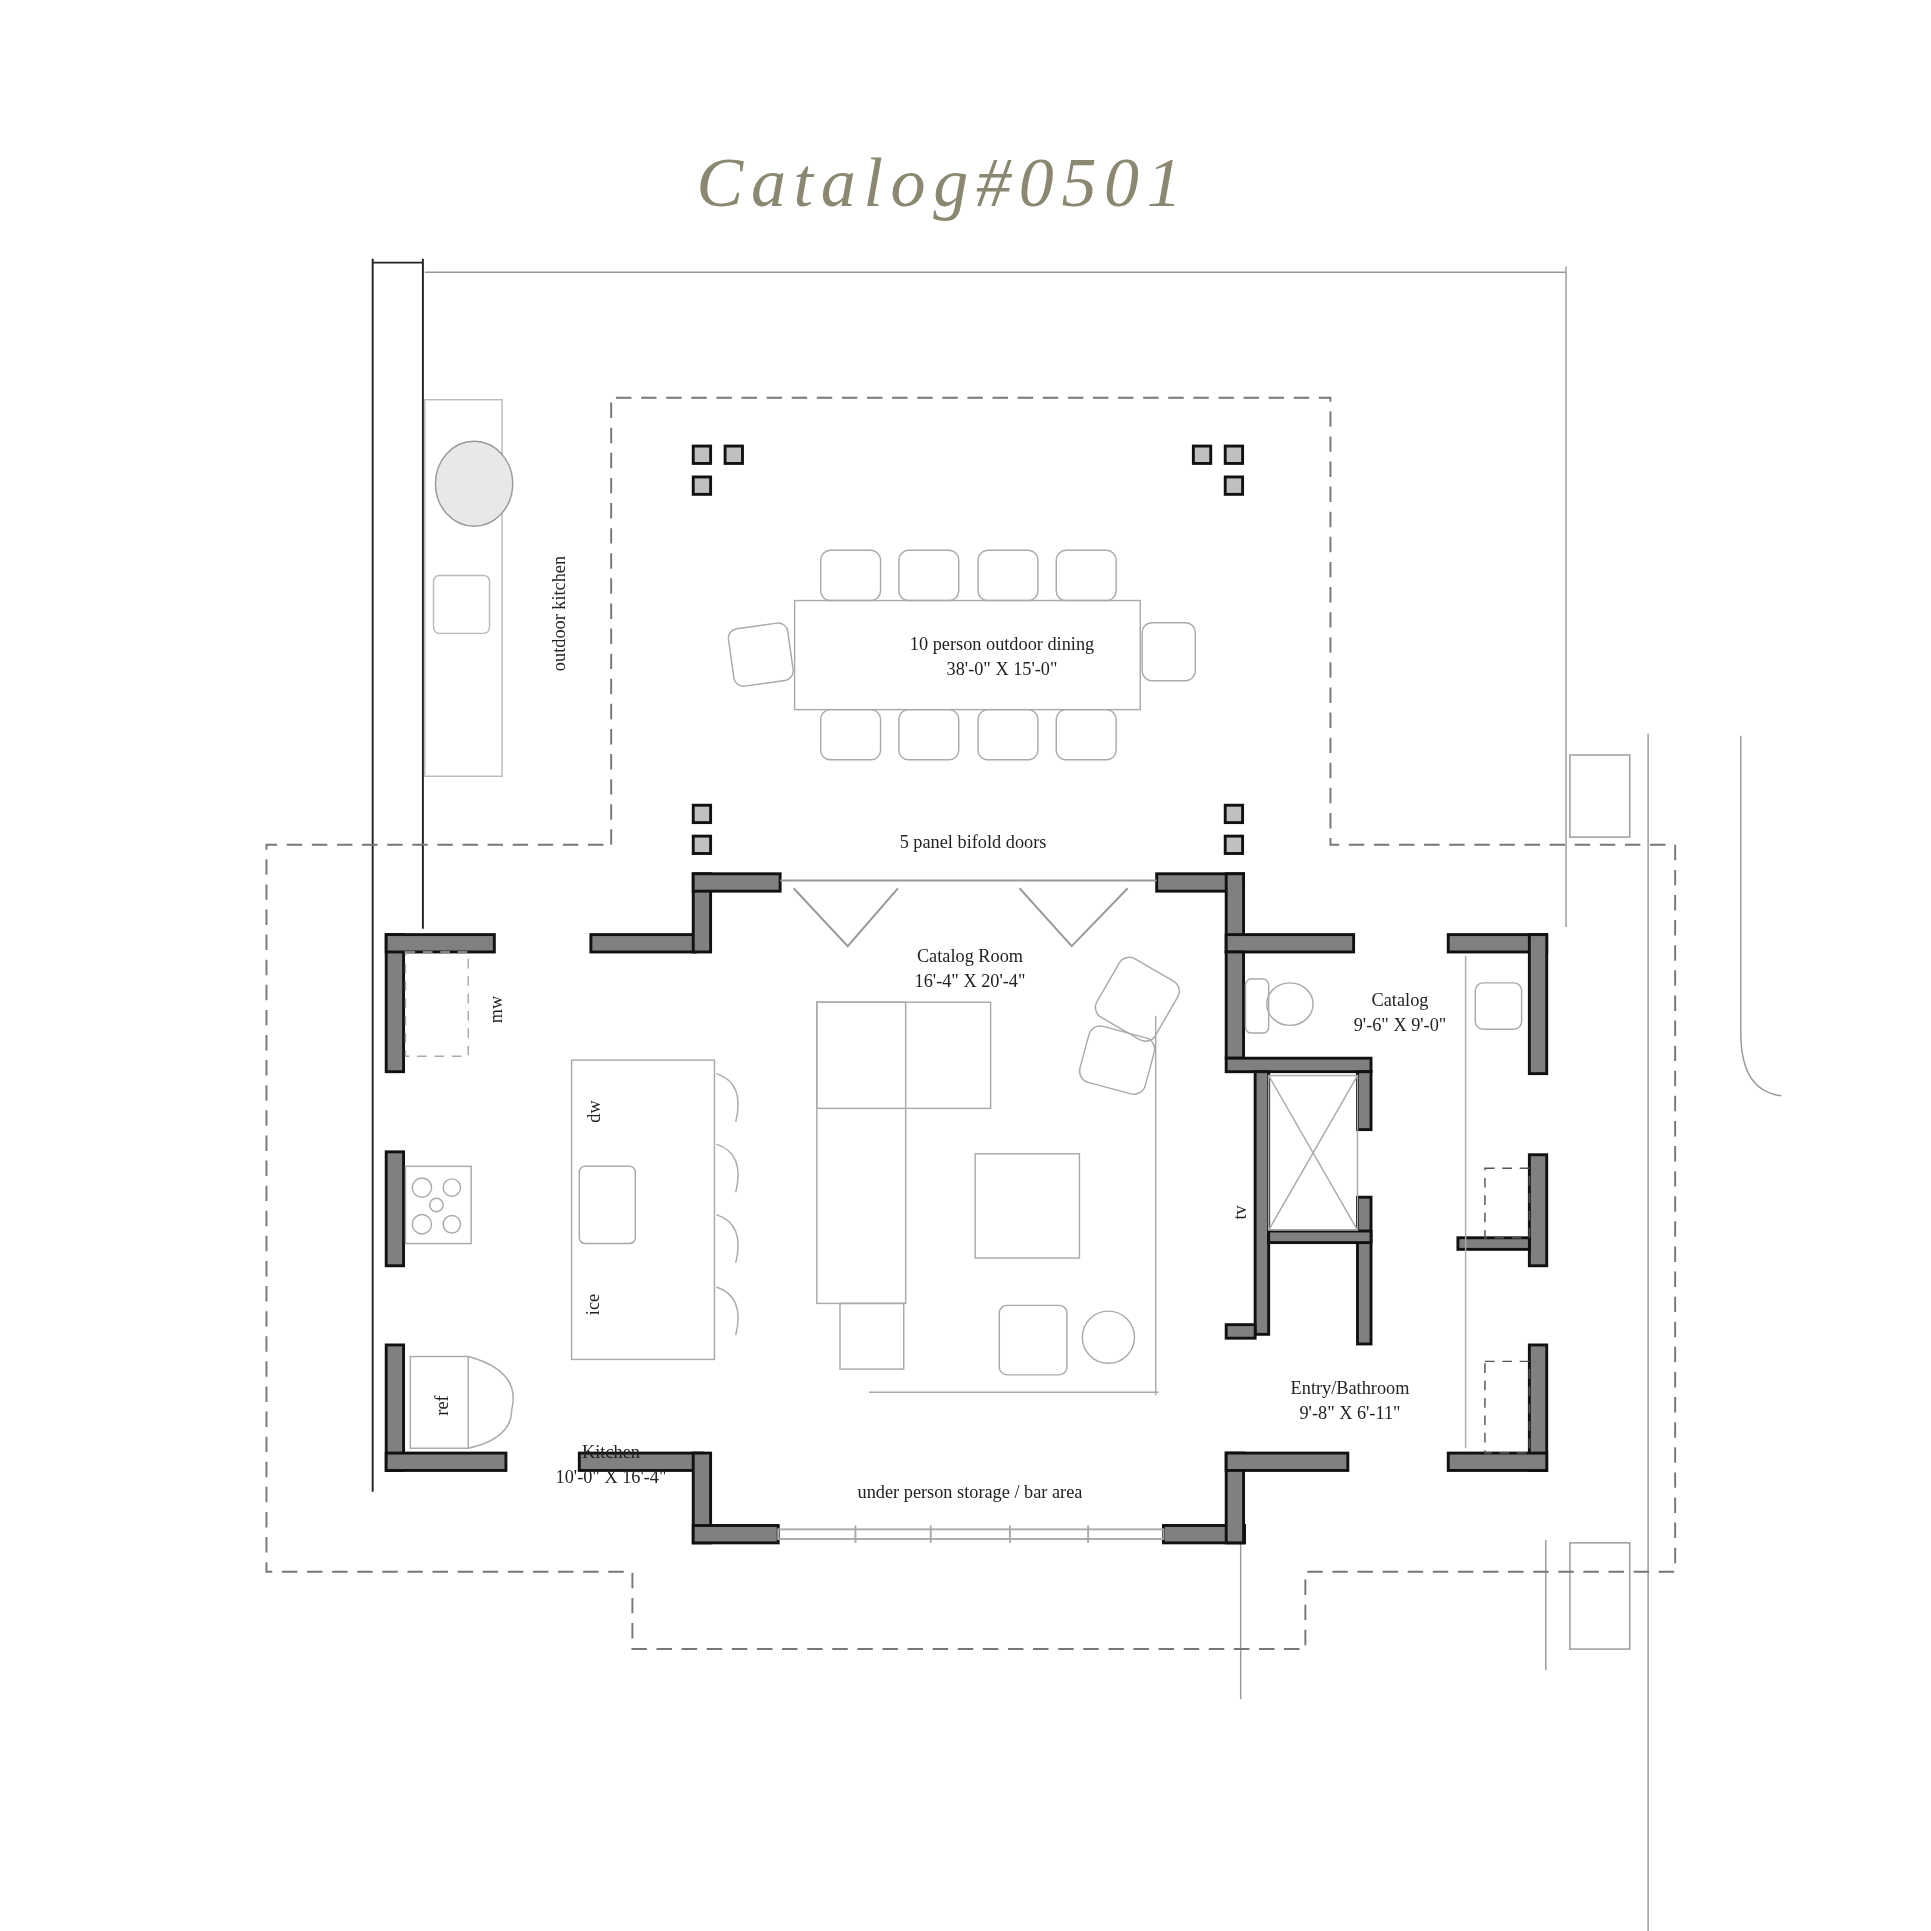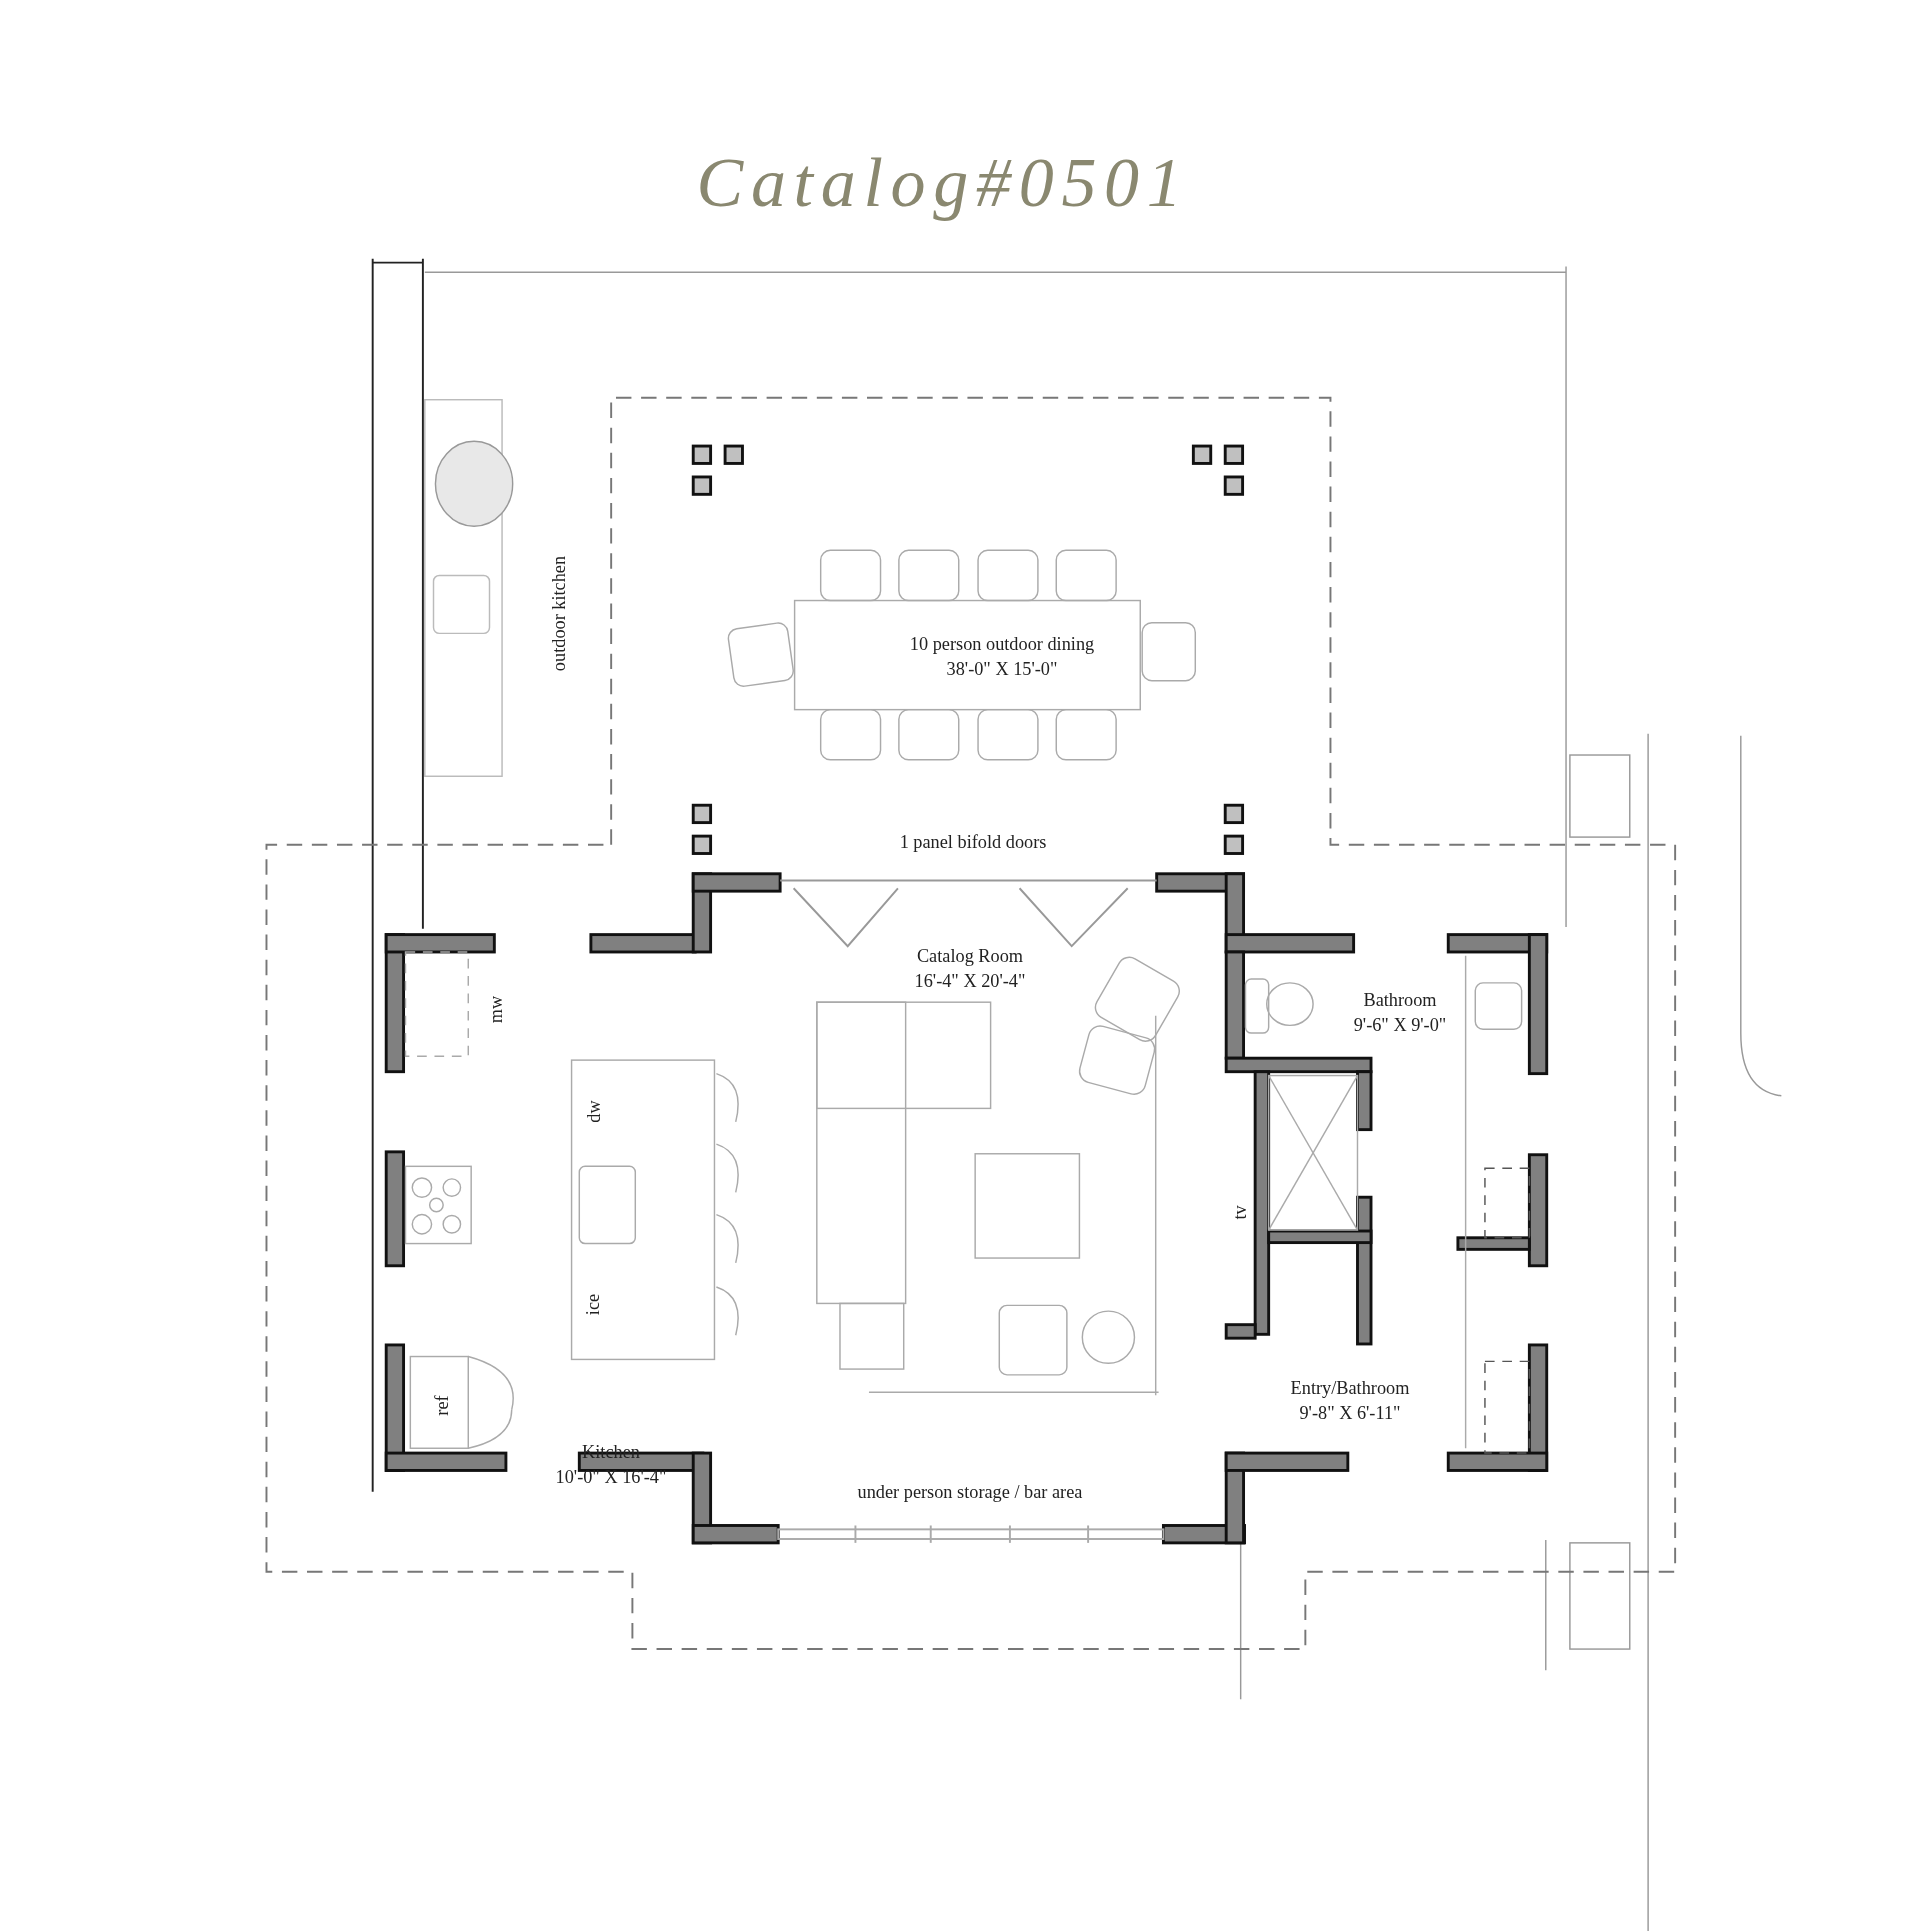--- a/index.html
+++ b/index.html
@@ -168,31 +168,31 @@
     <line x1="1518" y1="990" x2="1518" y2="1500"></line>
     <rect x="1538" y="1210" width="46" height="72" stroke-dasharray="10 8" stroke="#555"></rect>
     <rect x="1538" y="1410" width="46" height="95" stroke-dasharray="10 8" stroke="#555"></rect>
   </g>
 </svg>
 
 <div class="lbl" style="left:970px; top:632px;margin-left:32px;">
   <div>10 person outdoor dining</div>
   <div>38'-0" X 15'-0"</div>
 </div>
-<div class="lbl" style="left:973px; top:830px;">1 panel bifold doors</div>
+<div class="lbl" style="left:973px; top:830px;">5 panel bifold doors</div>
 <div class="lbl" style="left:970px; top:944px;">
   <div>Catalog Room</div>
   <div>16'-4" X 20'-4"</div>
 </div>
 <div class="lbl" style="left:611px; top:1440px;">
   <div>Kitchen</div>
   <div>10'-0" X 16'-4"</div>
 </div>
 <div class="lbl" style="left:1400px; top:988px;">
-  <div>Bathroom</div>
+  <div>Catalog</div>
   <div>9'-6" X 9'-0"</div>
 </div>
 <div class="lbl" style="left:1350px; top:1376px;">
   <div>Entry/Bathroom</div>
   <div>9'-8" X 6'-11"</div>
 </div>
 <div class="lbl" style="left:970px; top:1480px;">under person storage / bar area</div>
 
 <div class="vlbl" style="left:502px; top:603px;">outdoor kitchen</div>
 <div class="vlbl" style="left:483px; top:999px;">mw</div>

